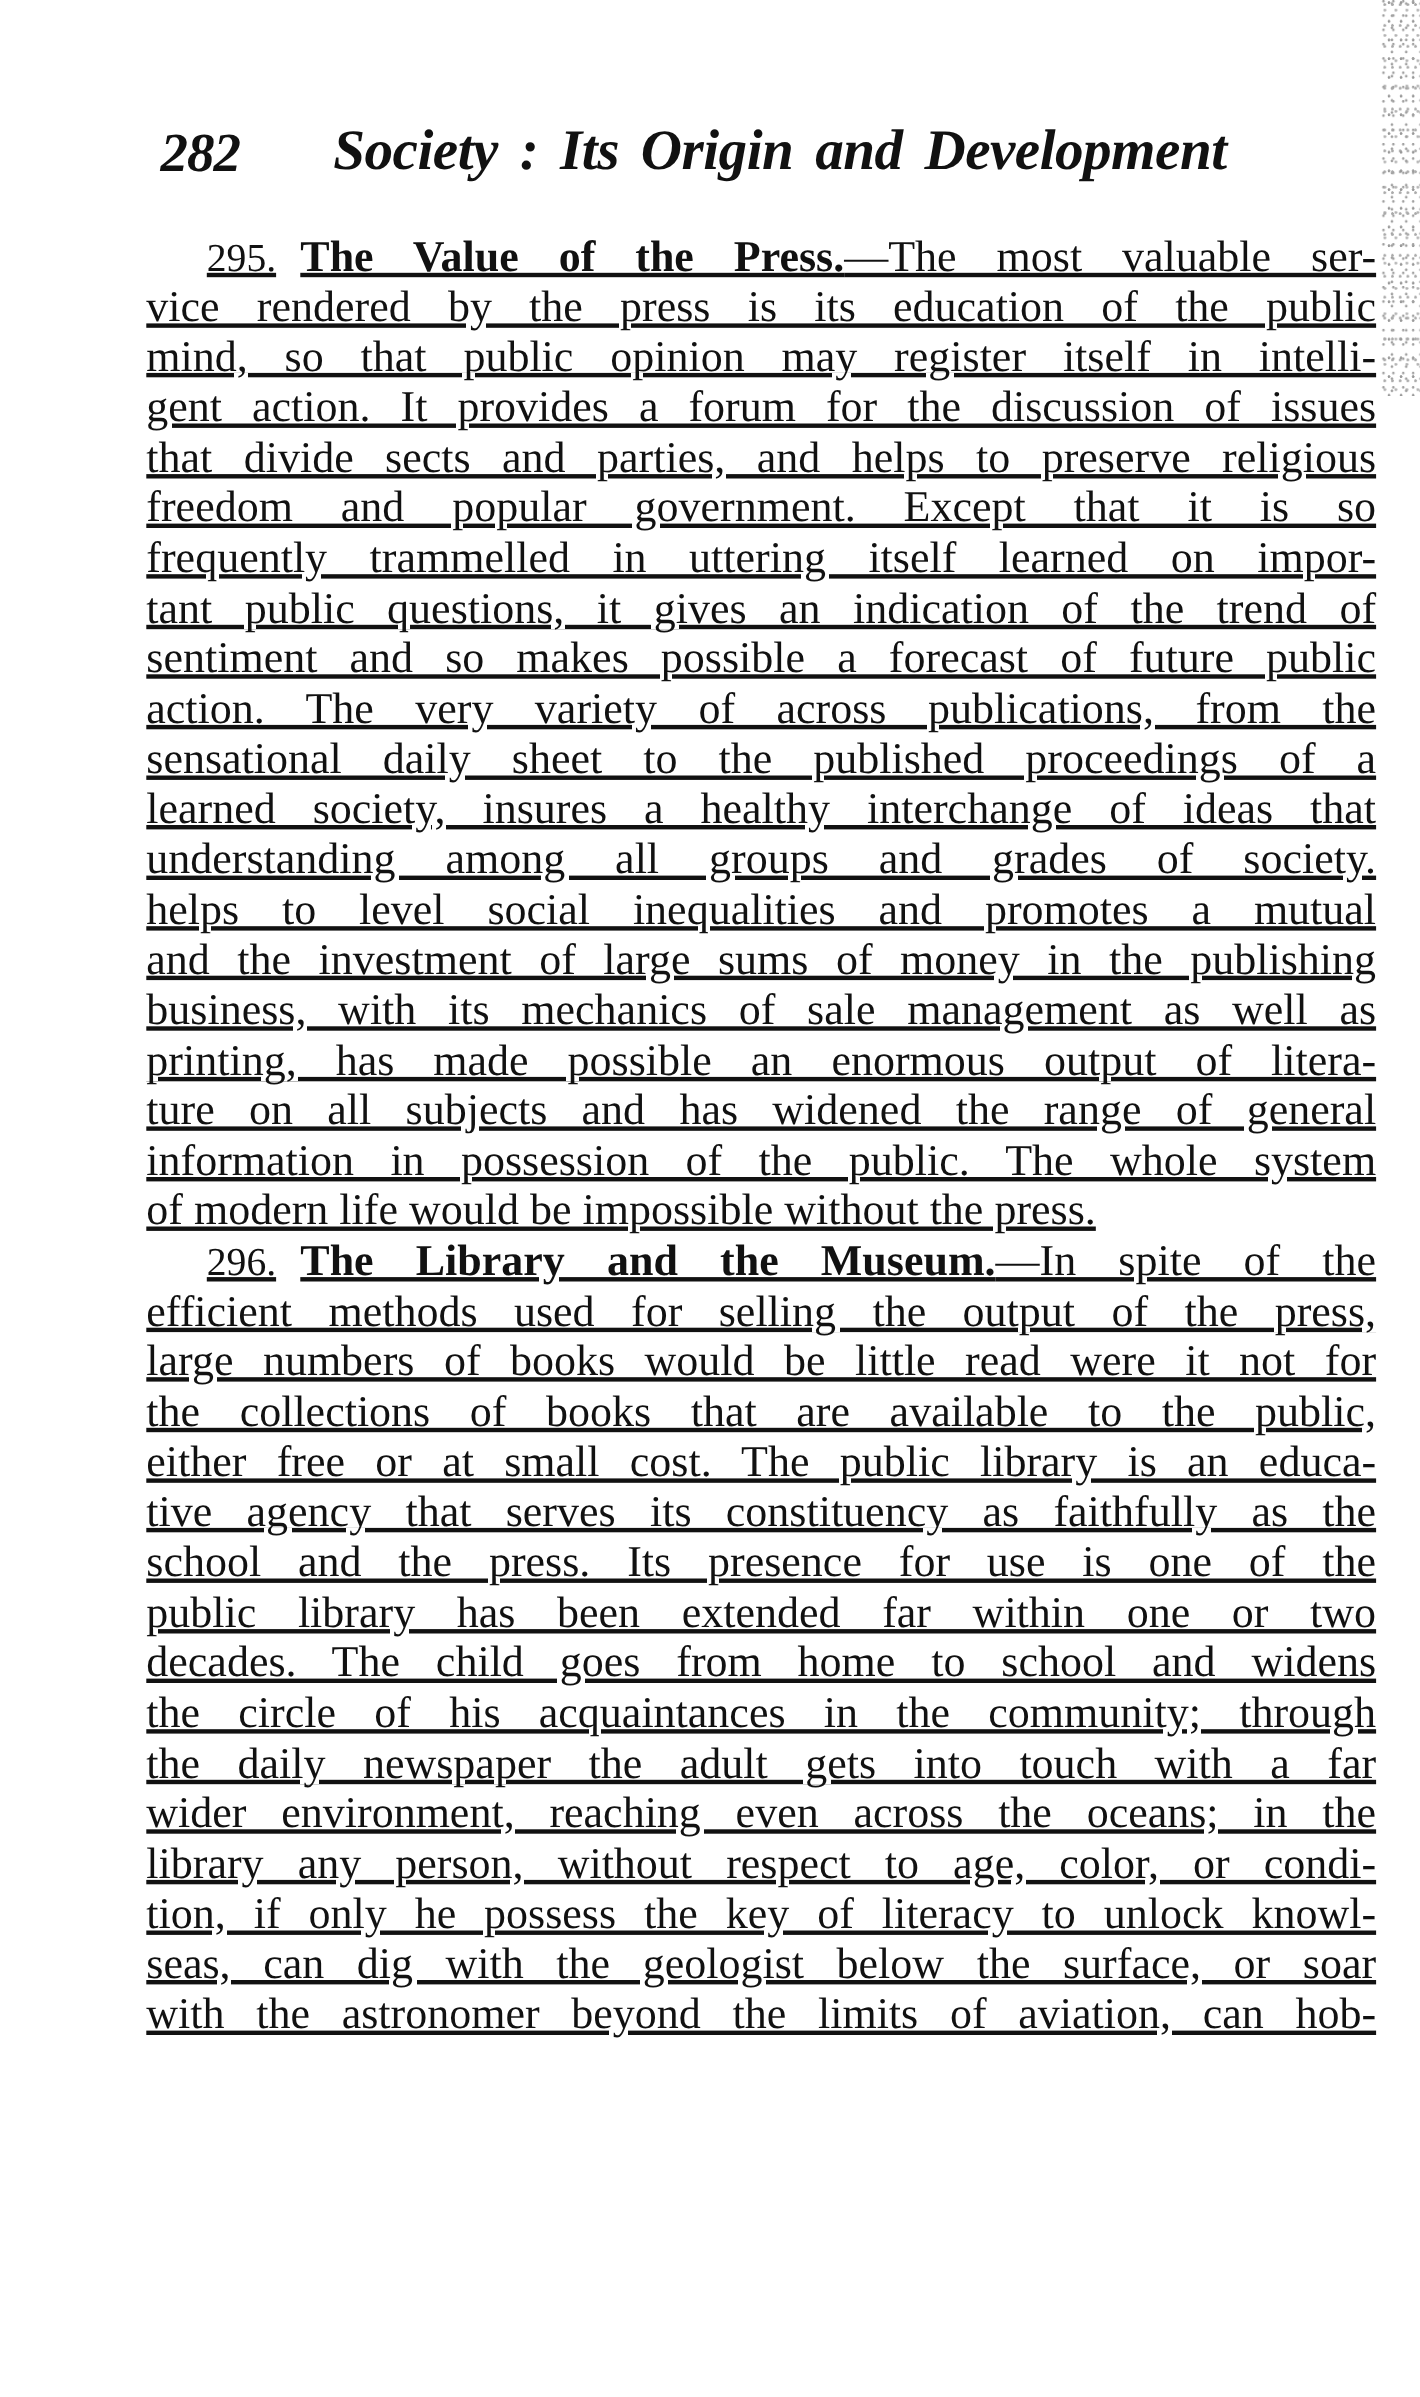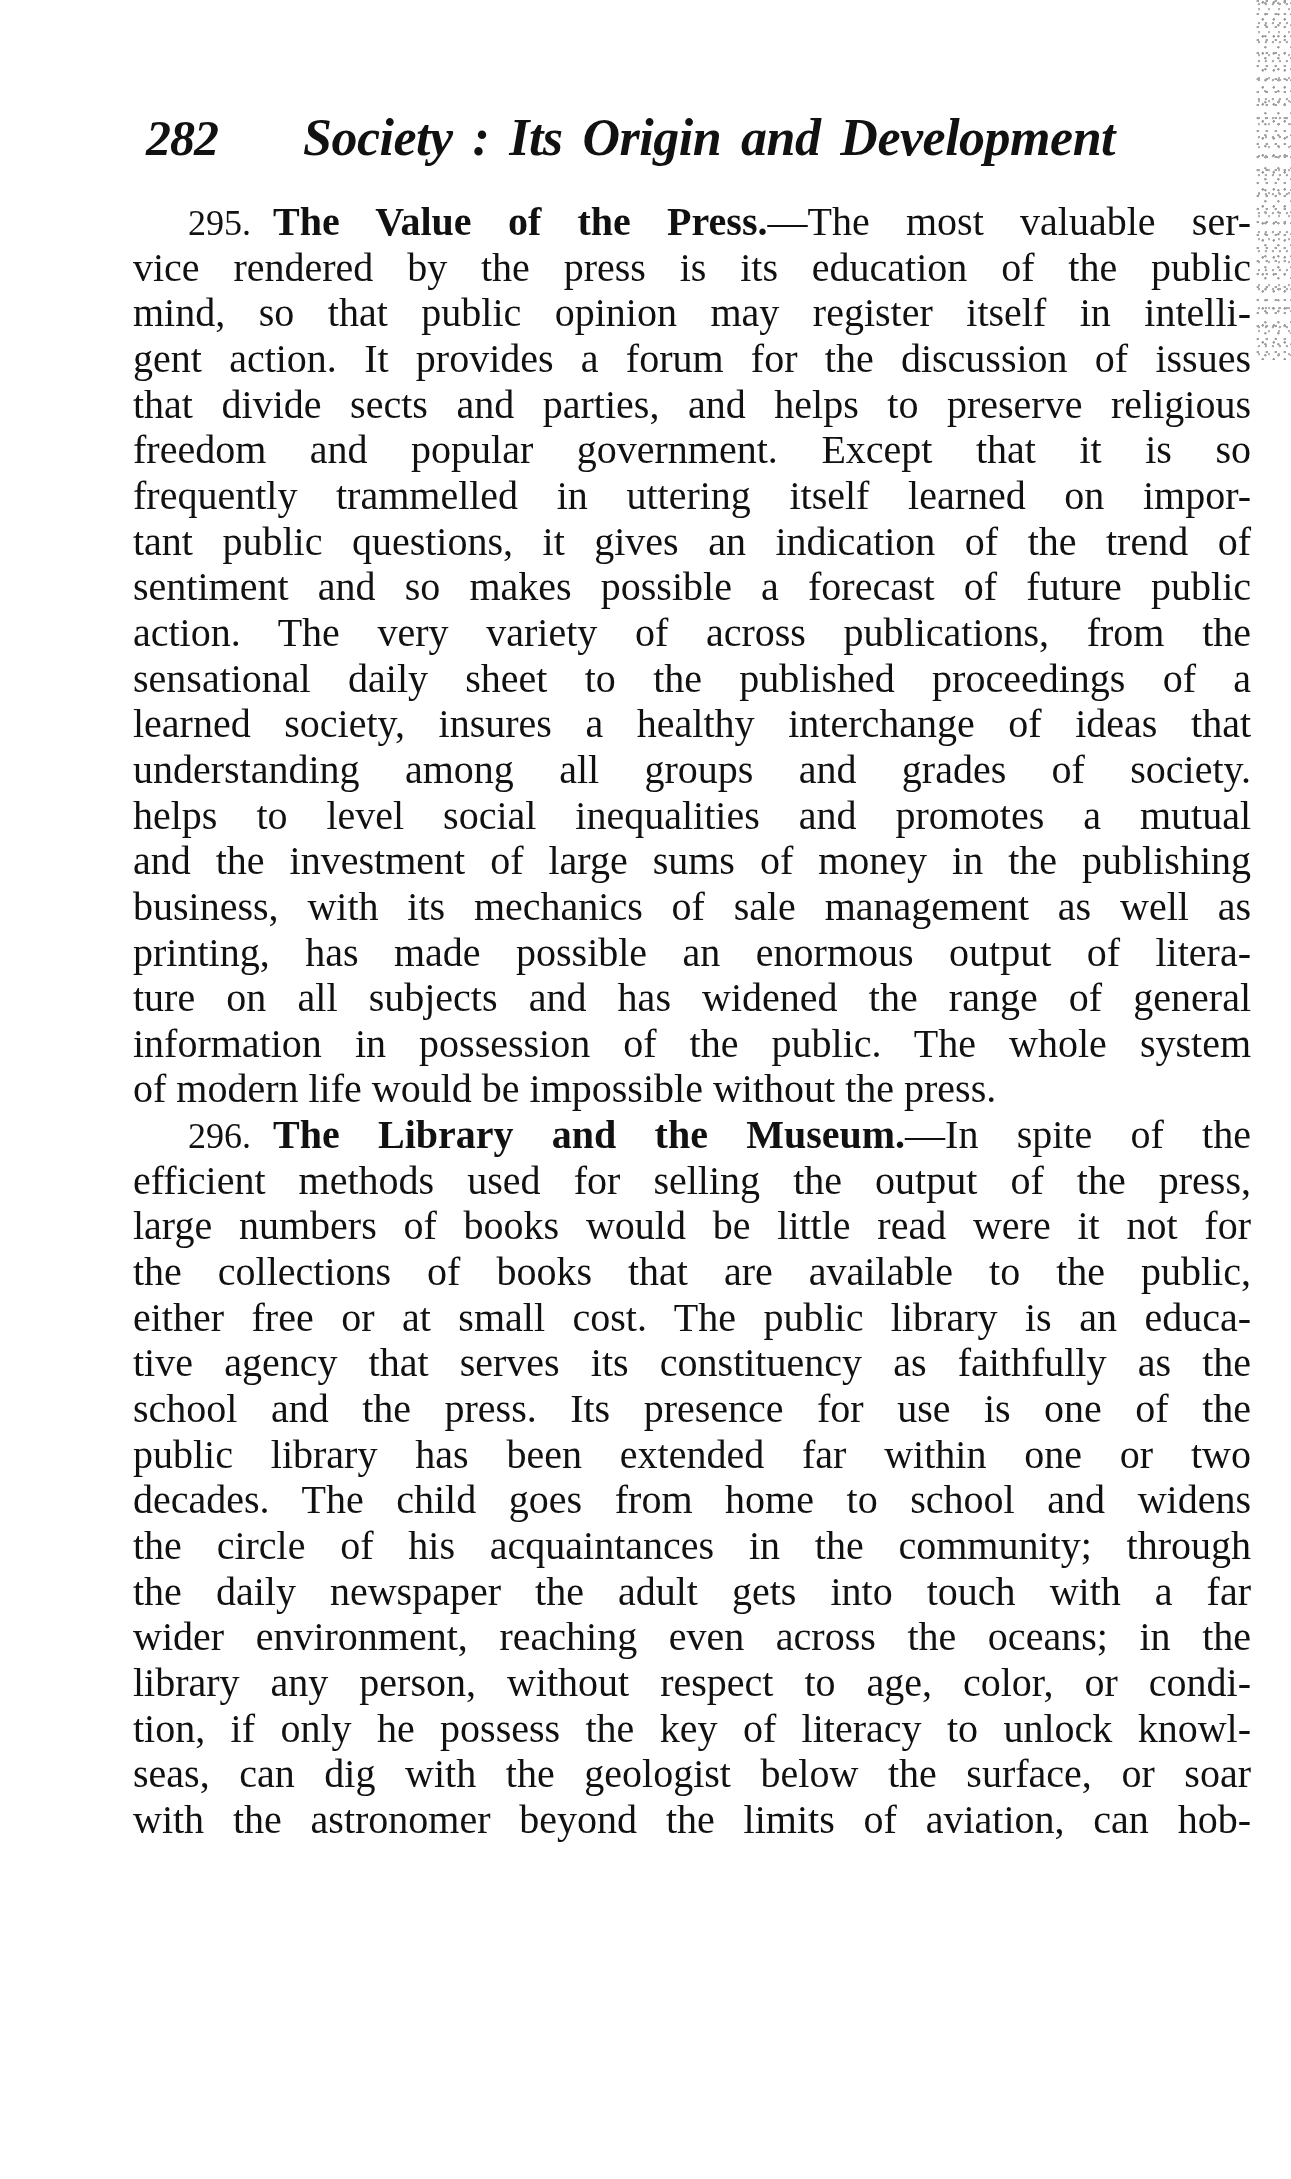--- a/index.html
+++ b/index.html
@@ -76,25 +76,26 @@
     position: absolute;
     left: 133px;
     top: 201px;
     width: 1118px;
   }
   .line {
     display: block;
     width: 1118px;
     height: 45.66px;
     font-size: 40px;
-    line-height: 41px;
+    line-height: 64px;
     white-space: nowrap;
     text-align: justify;
     text-align-last: justify;
     overflow: visible;
+    text-decoration: underline;
   }
   .line.last {
     text-align: left;
     text-align-last: left;
   }
   .line.indent {
     padding-left: 55px;
     width: 1063px;
   }
   .sec-num {

